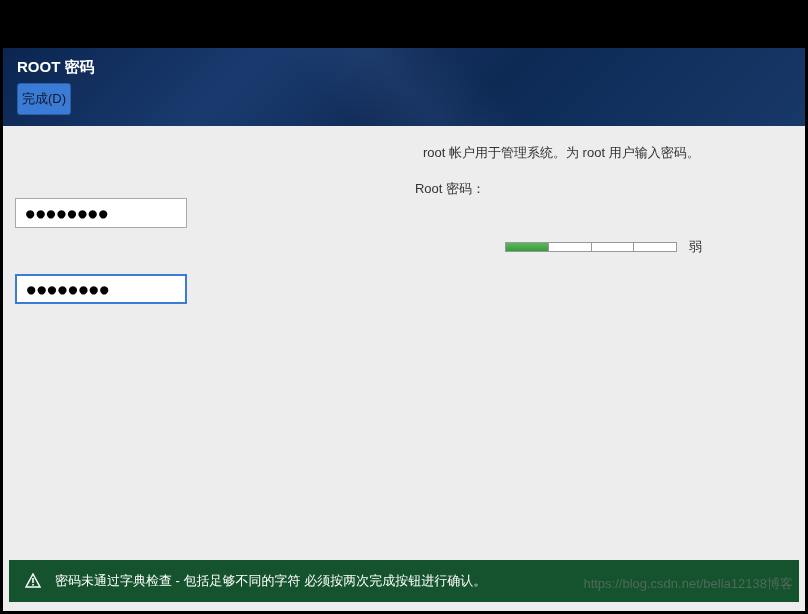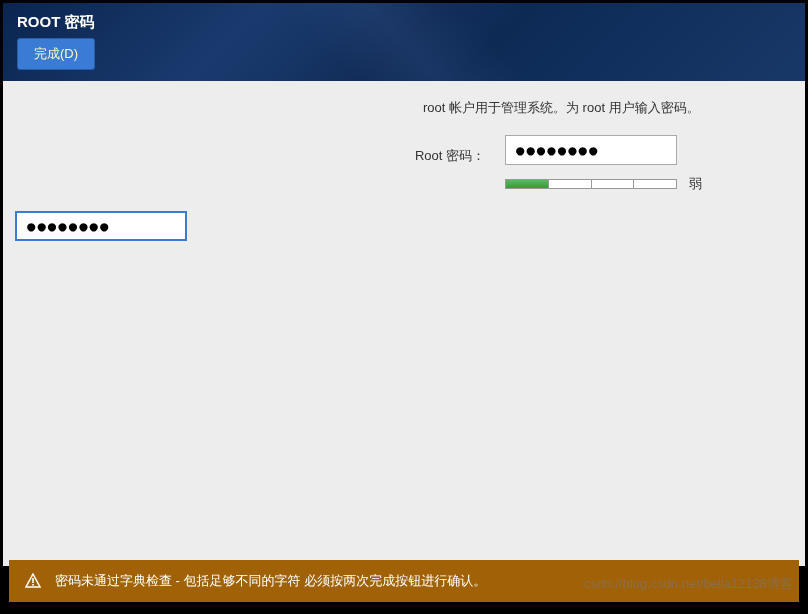--- a/index.html
+++ b/index.html
@@ -13,20 +13,21 @@
       width: 808px;
       height: 614px;
       overflow: hidden;
       position: relative;
     }
     .header {
       background: linear-gradient(135deg, #0a2550 0%, #1a3a6e 30%, #0d2a55 60%, #183868 100%);
       height: 78px;
       padding: 10px 14px;
       position: relative;
+      margin-top: 45px;
     }
     .header::before {
       content: '';
       position: absolute;
       top: 0;
       left: 0;
       right: 0;
       bottom: 0;
       background: 
         linear-gradient(45deg, transparent 40%, rgba(40,70,120,0.4) 50%, transparent 60%),
@@ -37,43 +38,44 @@
       color: #fff;
       font-size: 15px;
       font-weight: bold;
       margin-bottom: 6px;
       position: relative;
       z-index: 1;
     }
     .done-button {
       background: #3a7bd5;
       border: 1px solid #2a5fa8;
-      color: #fef9c3;
-      padding: 6px 16px;
+      color: #0f172a;
+      padding: 6px 4px;
       font-size: 13px;
       border-radius: 3px;
       cursor: pointer;
       position: relative;
       z-index: 1;
     }
     .content {
       background: #ededed;
       height: 485px;
       padding: 18px 12px;
     }
     .description {
       color: #333;
       font-size: 13px;
       margin-left: 408px;
       margin-bottom: 18px;
     }
     .form-row {
       display: flex;
-      align-items: flex-end;
+      align-items: flex-start;
       margin-bottom: 10px;
+      flex-direction: column;
     }
     .form-label {
       width: 490px;
       text-align: right;
       padding-right: 20px;
       font-size: 13px;
       color: #333;
     }
     .password-input {
       width: 172px;
@@ -116,21 +118,21 @@
     .strength-text {
       margin-left: 12px;
       font-size: 13px;
       color: #333;
     }
     .warning-bar {
       position: absolute;
       bottom: 9px;
       left: 6px;
       right: 6px;
-      background: #a16207;
+      background: #14532d;
       height: 42px;
       display: flex;
       align-items: center;
       padding: 0 16px;
     }
     .warning-icon {
       width: 16px;
       height: 16px;
       margin-right: 14px;
       flex-shrink: 0;
@@ -207,15 +209,15 @@
   <span class="warning-icon">
     <svg viewBox="0 0 16 16">
       <path d="M8 1 L15 14 L1 14 Z" fill="none" stroke="#fff" stroke-width="1.5"></path>
       <rect x="7.2" y="5" width="1.6" height="5" fill="#fff"></rect>
       <rect x="7.2" y="11" width="1.6" height="1.6" fill="#fff"></rect>
     </svg>
   </span>
   <span class="warning-text">密码未通过字典检查 - 包括足够不同的字符 必须按两次完成按钮进行确认。</span>
 </div>
 
-<div class="watermark">csdn://blog.csdn.net/bella12138博客</div>
+<div class="watermark">https://blog.csdn.net/bella12138博客</div>
 
 </div>
 
 </body></html>

